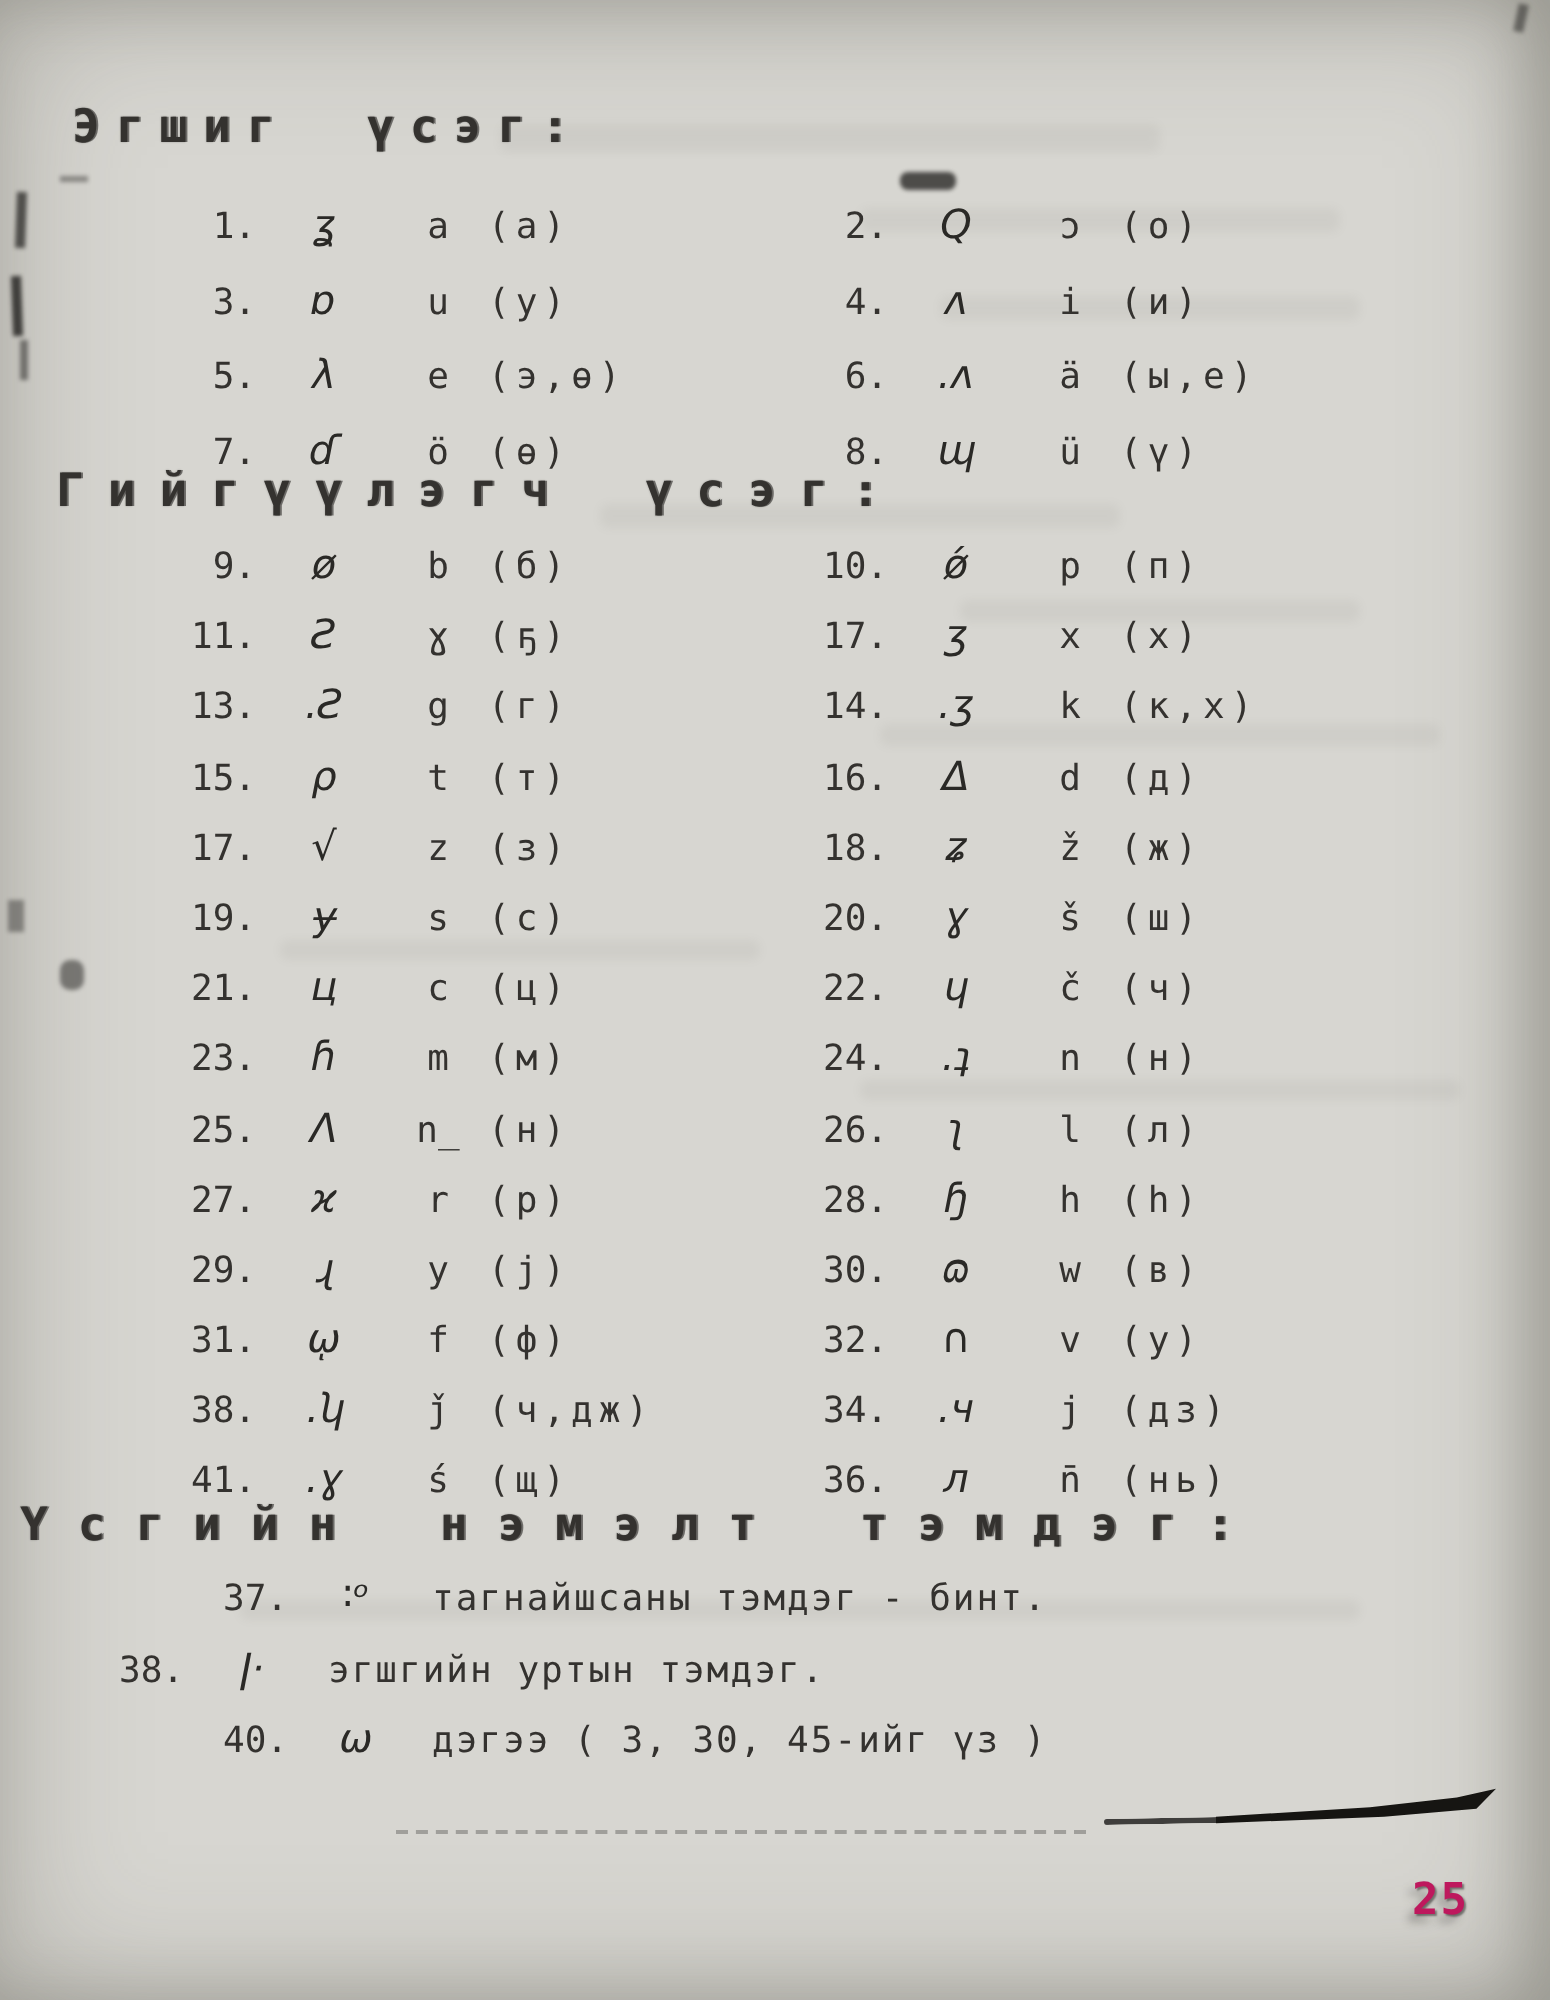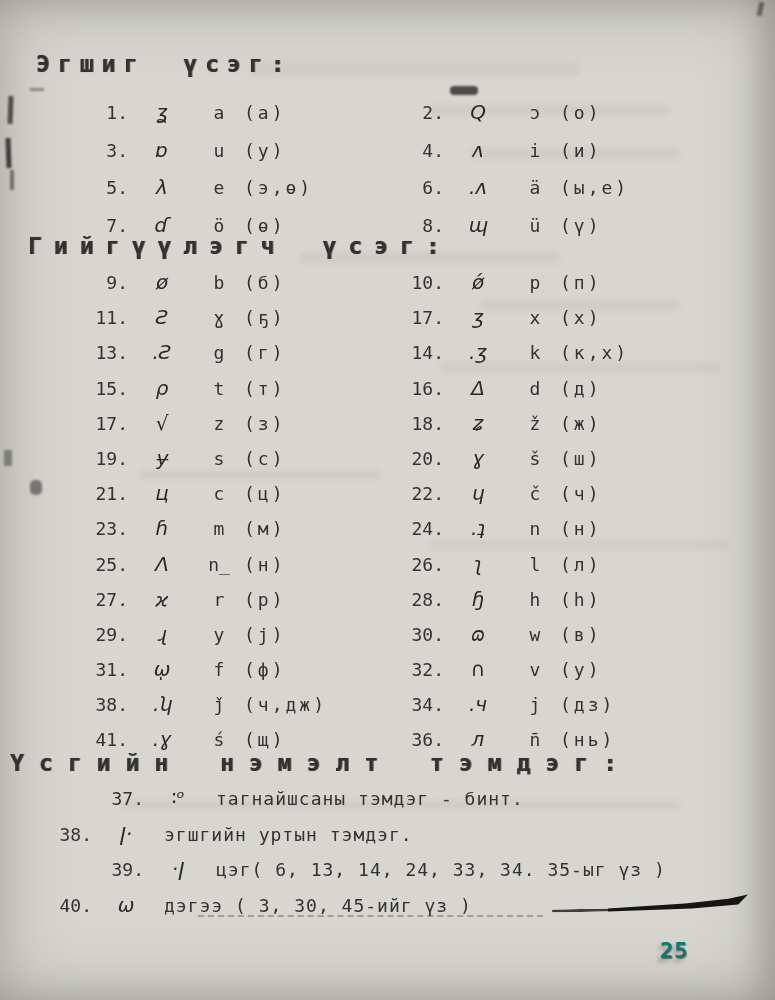--- a/index.html
+++ b/index.html
@@ -36,22 +36,22 @@
   .items > .item:nth-child(even) .c-num{width:40px;}
   .c-glyph{
     width:56px;flex:none;text-align:center;margin-left:6px;
     font-family:"DejaVu Sans",sans-serif;font-style:italic;
     font-size:20px;color:var(--glyph_ink,#2a2926);
   }
   .c-translit{width:42px;flex:none;text-align:center;margin-left:8px;}
   .c-cyrillic{margin-left:4px;letter-spacing:3px;}
   .c-text{margin-left:10px;letter-spacing:1px;text-align:center;}
   .pageno{
-    position:absolute;left:660px;top:938px;z-index:3;
-    font-size:22px;font-weight:bold;color:#0f766e;
+    position:absolute;left:706px;top:938px;z-index:3;
+    font-size:22px;font-weight:bold;color:#be185d;
     text-shadow:1px 1px 1px rgba(30,28,26,.5), -3px 4px 4px rgba(60,58,54,.35);
     letter-spacing:1px;
   }
   
   .art{position:absolute;z-index:1;background:var(--artifact,#1f1e1c);}
   .soft{filter:blur(1px);}
   .ghost{
     position:absolute;z-index:0;background:#6a675f;border-radius:4px;
     opacity:.07;filter:blur(2.5px);
   }
@@ -332,25 +332,20 @@
           <span class="c-num">37.</span>
           <span class="c-glyph">∶ᵒ</span>
           <span class="c-text">тагнайшсаны тэмдэг - бинт.</span>
         </div>
         <div class="item">
           <span class="c-num">38.</span>
           <span class="c-glyph">ǀ·</span>
           <span class="c-text">эгшгийн уртын тэмдэг.</span>
         </div>
         <div class="item">
-          <span class="c-num">39.</span>
-          <span class="c-glyph">·ǀ</span>
-          <span class="c-text">цэг( 6, 13, 14, 24, 33, 34. 35-ыг үз )</span>
-        </div>
-        <div class="item">
           <span class="c-num">40.</span>
           <span class="c-glyph">ω</span>
           <span class="c-text">дэгээ ( 3, 30, 45-ийг үз )</span>
         </div>
       </div>
   </div>
 
   <div class="pageno">25</div>
 </div>
 

